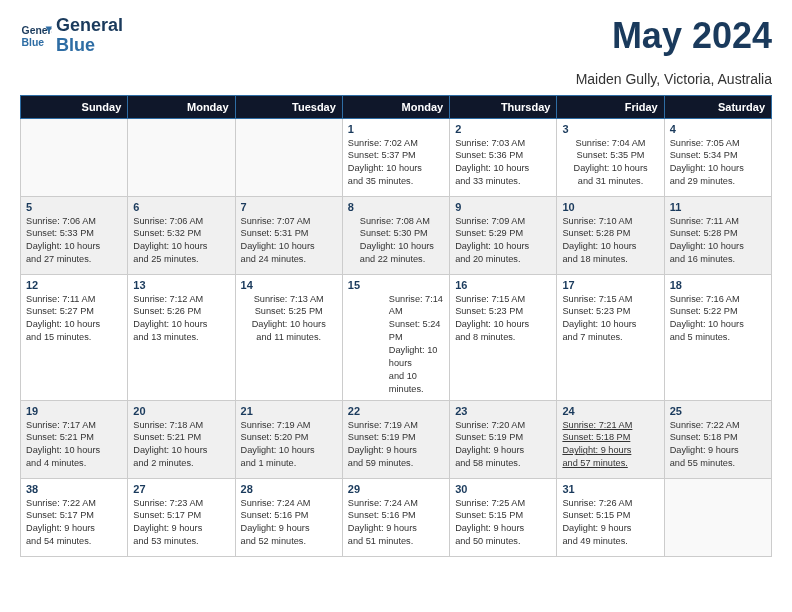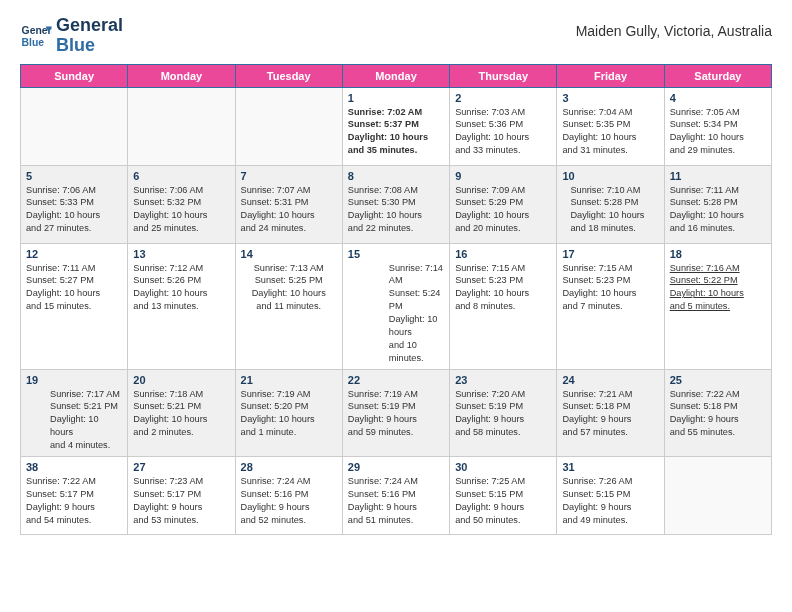--- a/index.html
+++ b/index.html
@@ -41,31 +41,31 @@
     }
     .month-title {
       font-size: 36px;
       font-weight: bold;
       color: #1a3a5c;
       line-height: 1.1;
     }
     .subtitle {
       font-size: 14px;
       color: #333;
-      margin-top: 7px;
+      margin-top: 15px;
     }
     .calendar {
       width: 100%;
       border-collapse: collapse;
       font-size: 10px;
     }
     .calendar th {
-      background-color: #ec4899;
+      background-color: #0f172a;
       color: #fff;
-      text-align: center;
+      text-align: right;
       padding: 5px 6px;
       font-size: 11px;
       font-weight: bold;
       border: 1px solid #2e6da4;
     }
     .calendar td {
       border: 1px solid #ccc;
       vertical-align: top;
       padding: 4px 5px;
       width: calc(100% / 7);
@@ -100,20 +100,21 @@
         <text x="2" y="18" font-size="13" font-weight="bold" fill="#1a3a5c">General</text>
         <text x="2" y="32" font-size="13" font-weight="bold" fill="#2e6da4">Blue</text>
         <polygon points="32,8 40,8 36,16" fill="#2e6da4"></polygon>
       </svg>
       <div>
         <div class="logo-text">General</div>
         <div class="logo-text" style="color:#2e6da4;">Blue</div>
       </div>
     </div>
     <div class="title-block">
+      <div class="month-title">May 2024</div>
       <div class="subtitle">Maiden Gully, Victoria, Australia</div>
     </div>
   </div>
 
   <table class="calendar">
     <thead>
       <tr>
         <th>Sunday</th>
         <th>Monday</th>
         <th>Tuesday</th>
@@ -123,35 +124,35 @@
         <th>Saturday</th>
       </tr>
     </thead>
     <tbody id="calendar-body">
     <tr>
           <td class="empty"></td>
           <td class="empty"></td>
           <td class="empty"></td>
           <td>
             <div class="day-num">1</div>
-            <div class="day-detail" style="white-space: pre-line; font-weight: bold;">Sunrise: 7:02 AM
+            <div class="day-detail" style="white-space: pre-line;">Sunrise: 7:02 AM
 Sunset: 5:37 PM
 Daylight: 10 hours
 and 35 minutes.</div>
           </td>
           <td>
             <div class="day-num">2</div>
             <div class="day-detail" style="white-space: pre-line;">Sunrise: 7:03 AM
 Sunset: 5:36 PM
 Daylight: 10 hours
 and 33 minutes.</div>
           </td>
           <td>
             <div class="day-num">3</div>
-            <div class="day-detail" style="white-space: pre-line;">Sunrise: 7:04 AM
+            <div class="day-detail" style="white-space: pre-line; text-align: center;">Sunrise: 7:04 AM
 Sunset: 5:35 PM
 Daylight: 10 hours
 and 31 minutes.</div>
           </td>
           <td>
             <div class="day-num">4</div>
             <div class="day-detail" style="white-space: pre-line;">Sunrise: 7:05 AM
 Sunset: 5:34 PM
 Daylight: 10 hours
 and 29 minutes.</div>
@@ -174,35 +175,35 @@
           </td>
           <td>
             <div class="day-num">7</div>
             <div class="day-detail" style="white-space: pre-line;">Sunrise: 7:07 AM
 Sunset: 5:31 PM
 Daylight: 10 hours
 and 24 minutes.</div>
           </td>
           <td>
             <div class="day-num">8</div>
-            <div class="day-detail" style="white-space: pre-line;">Sunrise: 7:08 AM
+            <div class="day-detail" style="white-space: pre-line; margin-left: 12px;">Sunrise: 7:08 AM
 Sunset: 5:30 PM
 Daylight: 10 hours
 and 22 minutes.</div>
           </td>
           <td>
             <div class="day-num">9</div>
             <div class="day-detail" style="white-space: pre-line;">Sunrise: 7:09 AM
 Sunset: 5:29 PM
 Daylight: 10 hours
 and 20 minutes.</div>
           </td>
           <td>
             <div class="day-num">10</div>
-            <div class="day-detail" style="white-space: pre-line; margin-left: 8px;">Sunrise: 7:10 AM
+            <div class="day-detail" style="white-space: pre-line;">Sunrise: 7:10 AM
 Sunset: 5:28 PM
 Daylight: 10 hours
 and 18 minutes.</div>
           </td>
           <td>
             <div class="day-num">11</div>
             <div class="day-detail" style="white-space: pre-line;">Sunrise: 7:11 AM
 Sunset: 5:28 PM
 Daylight: 10 hours
 and 16 minutes.</div>
@@ -246,30 +247,30 @@
           </td>
           <td>
             <div class="day-num">17</div>
             <div class="day-detail" style="white-space: pre-line;">Sunrise: 7:15 AM
 Sunset: 5:23 PM
 Daylight: 10 hours
 and 7 minutes.</div>
           </td>
           <td>
             <div class="day-num">18</div>
-            <div class="day-detail" style="white-space: pre-line; text-decoration: underline;">Sunrise: 7:16 AM
+            <div class="day-detail" style="white-space: pre-line;">Sunrise: 7:16 AM
 Sunset: 5:22 PM
 Daylight: 10 hours
 and 5 minutes.</div>
           </td>
         </tr>
         <tr class="row-shaded">
           <td>
             <div class="day-num">19</div>
-            <div class="day-detail" style="white-space: pre-line; margin-left: 24px;">Sunrise: 7:17 AM
+            <div class="day-detail" style="white-space: pre-line;">Sunrise: 7:17 AM
 Sunset: 5:21 PM
 Daylight: 10 hours
 and 4 minutes.</div>
           </td>
           <td>
             <div class="day-num">20</div>
             <div class="day-detail" style="white-space: pre-line;">Sunrise: 7:18 AM
 Sunset: 5:21 PM
 Daylight: 10 hours
 and 2 minutes.</div>
@@ -290,21 +291,21 @@
           </td>
           <td>
             <div class="day-num">23</div>
             <div class="day-detail" style="white-space: pre-line;">Sunrise: 7:20 AM
 Sunset: 5:19 PM
 Daylight: 9 hours
 and 58 minutes.</div>
           </td>
           <td>
             <div class="day-num">24</div>
-            <div class="day-detail" style="white-space: pre-line;">Sunrise: 7:21 AM
+            <div class="day-detail" style="white-space: pre-line; text-decoration: underline;">Sunrise: 7:21 AM
 Sunset: 5:18 PM
 Daylight: 9 hours
 and 57 minutes.</div>
           </td>
           <td>
             <div class="day-num">25</div>
             <div class="day-detail" style="white-space: pre-line;">Sunrise: 7:22 AM
 Sunset: 5:18 PM
 Daylight: 9 hours
 and 55 minutes.</div>

